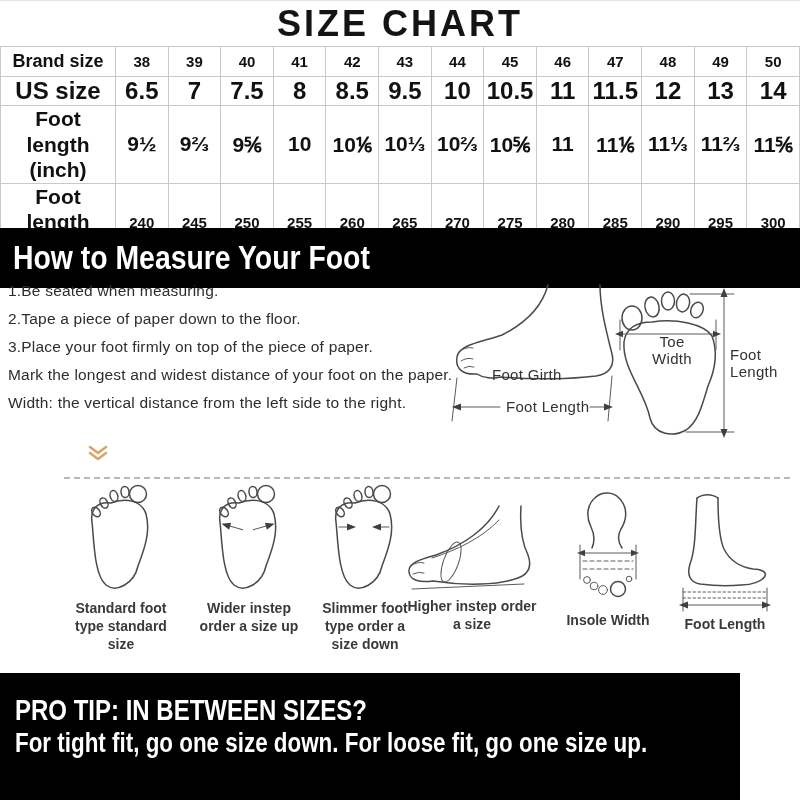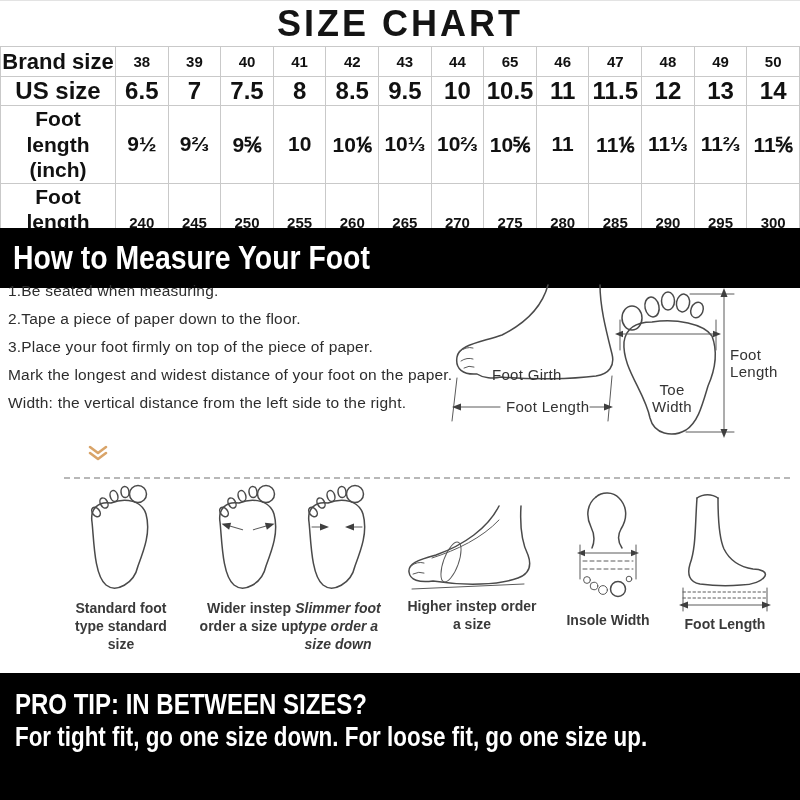--- a/index.html
+++ b/index.html
@@ -20,21 +20,21 @@
     border-collapse:collapse; table-layout:fixed;
   }
   .size-table th, .size-table td {
     border:1px solid #c9c9c9; text-align:center; vertical-align:middle;
     padding:0; color:#111; font-weight:bold;
   }
   .size-table tr.row-0 { height:30px; }
   .size-table tr.row-1 { height:25px; }
   .size-table tr.row-2 { height:54px; }
   .size-table tr.row-3 { height:48px; }
-  .row-0 th { font-size:22px; }
+  .row-0 th { font-size:18px; }
   .row-0 td { font-size:15px; }
   .row-1 th { font-size:24px; }
   .row-1 td { font-size:24px; }
   .row-2 th { font-size:21px; line-height:1.22; }
   .row-2 td { font-size:21px; }
   .row-3 th { font-size:21px; line-height:1.22; }
   .row-3 td { font-size:15px; }
   
   .banner {
     position:absolute; left:0; top:212px; width:800px; height:60px;
@@ -43,32 +43,32 @@
   .banner-text {
     display:inline-block; margin-left:13px; color:#fff;
     font-size:33px; font-weight:bold; transform:scaleX(0.86);
     transform-origin:left center; white-space:nowrap;
   }
   
   .measure { position:absolute; left:0; top:272px; width:800px; height:187px; }
   .steps { position:absolute; left:8px; top:4px; }
   .step { height:28px; line-height:28px; font-size:15.5px; color:#2d2d2d; letter-spacing:0.2px; white-space:nowrap; }
   .diag-label { position:absolute; font-size:15px; color:#333; letter-spacing:0.3px; }
-  .diag-label.center { text-align:center; line-height:1.15;margin-top:48px; }
+  .diag-label.center { text-align:center; line-height:1.15; }
   .measure svg, .types svg { position:absolute; }
   
   .types { position:absolute; left:0; top:459px; width:800px; height:213px; }
   .dashed-divider { position:absolute; left:64px; top:17px; width:726px; border-top:2px dashed #b8b8b8; }
   .ft { position:absolute; top:22px; text-align:center; }
   .ft svg { position:static; display:block; margin:0 auto; }
   .ft-label { font-size:14px; font-weight:bold; color:#3a3a3a; line-height:1.28; margin-top:4px; }
   
   .protip {
-    position:absolute; left:0; top:672px; width:800px; height:128px;
-    background:#000; color:#fff; box-sizing:border-box; padding:14px 0 0 15px;
+    position:absolute; left:0; top:672px; width:740px; height:128px;
+    background:#000; color:#fff; box-sizing:border-box; padding:20px 0 0 15px;
   }
   .protip-heading { display:inline-block; font-size:30px; font-weight:bold; transform:scaleX(0.8); transform-origin:left center; white-space:nowrap; }
   .protip-body { }
   .protip-body span { display:inline-block; font-size:28px; font-weight:bold; transform:scaleX(0.8); transform-origin:left center; white-space:nowrap; }
   
   .sketch { fill:none; stroke:#4a4a4a; stroke-width:1.5; stroke-linecap:round; stroke-linejoin:round; }
   .sketch-thin { fill:none; stroke:#5a5a5a; stroke-width:1; stroke-linecap:round; }
   .fillhead { fill:#3f3f3f; stroke:none; }
 </style>
 </head>
@@ -98,21 +98,21 @@
     <tbody>
         <tr class="row-0">
           <th>Brand size</th>
           <td>38</td>
           <td>39</td>
           <td>40</td>
           <td>41</td>
           <td>42</td>
           <td>43</td>
           <td>44</td>
-          <td>65</td>
+          <td>45</td>
           <td>46</td>
           <td>47</td>
           <td>48</td>
           <td>49</td>
           <td>50</td>
         </tr>
         <tr class="row-1">
           <th>US size</th>
           <td>6.5</td>
           <td>7</td>
@@ -243,21 +243,21 @@
           <polygon class="fillhead" points="12,43 21,39.4 21,46.6"></polygon>
         </g>
         <g transform="rotate(-16 54 43)">
           <line class="sketch-thin" x1="44" y1="43" x2="60" y2="43"></line>
           <polygon class="fillhead" points="66,43 57,39.4 57,46.6"></polygon>
         </g>
       </svg>
       <div class="ft-label">Wider instep order a size up</div>
     </div>
 
-    <div class="ft" style="left:285px; width:106px;font-style:italic;">
+    <div class="ft" style="left:312px; width:106px;">
       <svg width="80" height="112" viewBox="0 0 80 112" style="margin-top:2px;">
         <circle class="sketch" cx="57" cy="10" r="8.5"></circle>
         <ellipse class="sketch" cx="15" cy="28" rx="3.6" ry="5.2" transform="rotate(-38 15 28)"></ellipse>
         <ellipse class="sketch" cx="23" cy="19" rx="3.6" ry="5.4" transform="rotate(-28 23 19)"></ellipse>
         <ellipse class="sketch" cx="33" cy="12" rx="3.8" ry="5.6" transform="rotate(-16 33 12)"></ellipse>
         <ellipse class="sketch" cx="44" cy="8" rx="4" ry="5.6" transform="rotate(-6 44 8)"></ellipse>
         <path class="sketch" d="M11,38 C9,25 17,17 30,19 C45,13 61,17 65,30 C70,48 63,66 57,82 C53,100 35,109 25,101 C13,91 13,56 11,38 Z"></path>
         <line class="sketch-thin" x1="14" y1="43" x2="24" y2="43"></line>
         <polygon class="fillhead" points="31,43 22,39.4 22,46.6"></polygon>
         <line class="sketch-thin" x1="64" y1="43" x2="54" y2="43"></line>

